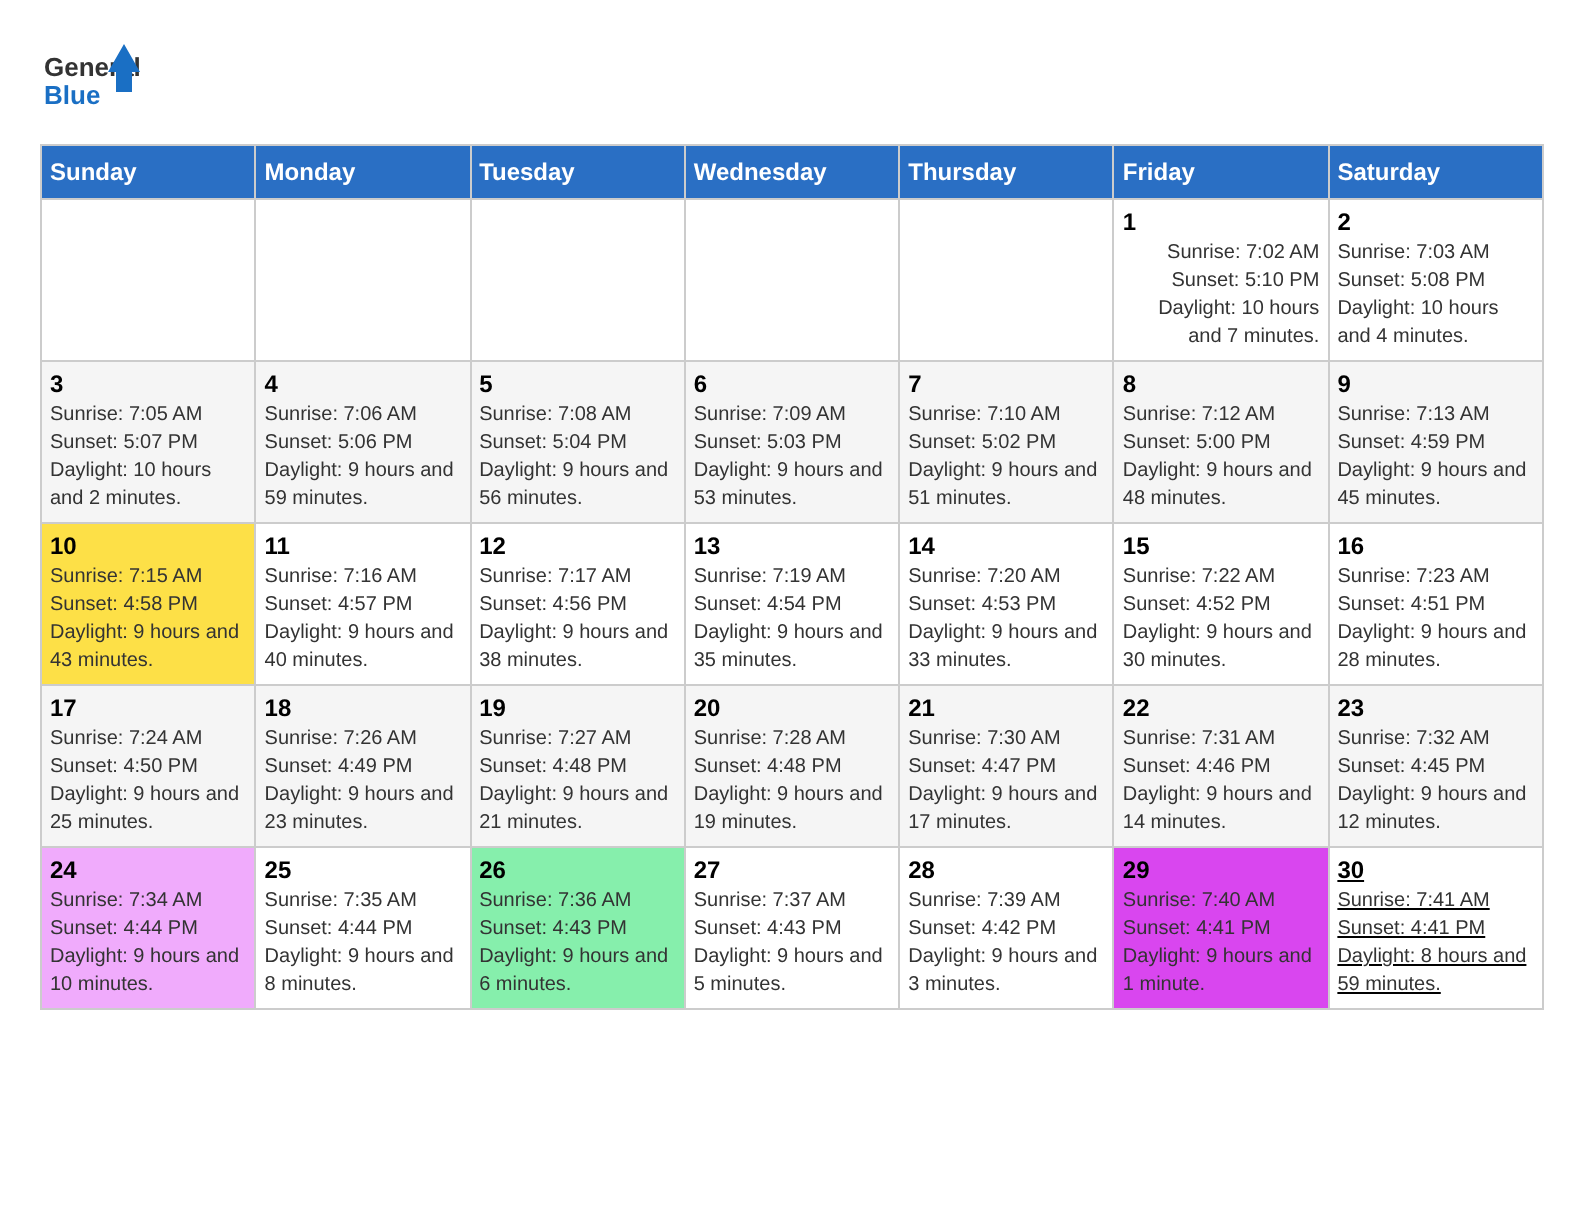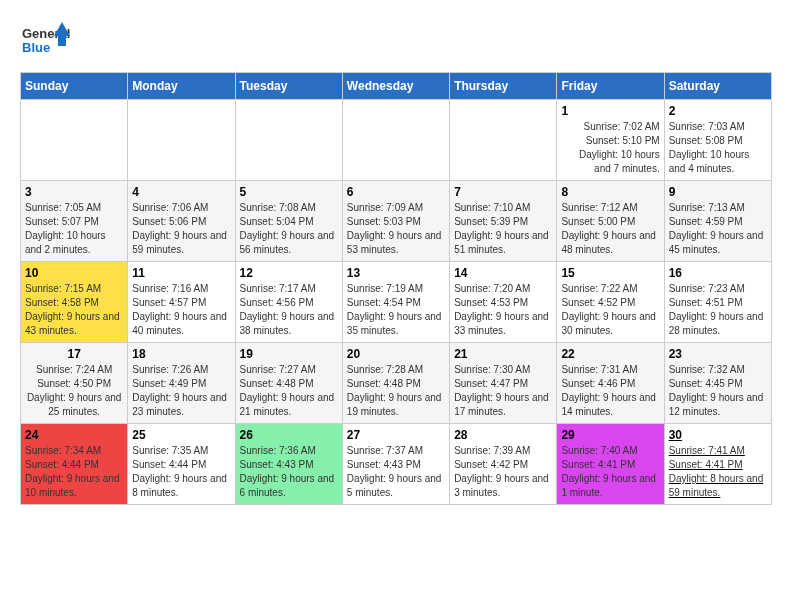--- a/index.html
+++ b/index.html
@@ -148,21 +148,21 @@
         </td>
         <td style="background: rgb(245, 245, 245);">
           <span class="day-num">6</span>
           <div class="day-info" style="white-space: pre-line;">Sunrise: 7:09 AM
 Sunset: 5:03 PM
 Daylight: 9 hours and 53 minutes.</div>
         </td>
         <td style="background: rgb(245, 245, 245);">
           <span class="day-num">7</span>
           <div class="day-info" style="white-space: pre-line;">Sunrise: 7:10 AM
-Sunset: 5:39 PM
+Sunset: 5:02 PM
 Daylight: 9 hours and 51 minutes.</div>
         </td>
         <td style="background: rgb(245, 245, 245);">
           <span class="day-num">8</span>
           <div class="day-info" style="white-space: pre-line;">Sunrise: 7:12 AM
 Sunset: 5:00 PM
 Daylight: 9 hours and 48 minutes.</div>
         </td>
         <td style="background: rgb(245, 245, 245);">
           <span class="day-num">9</span>
@@ -209,21 +209,21 @@
 Daylight: 9 hours and 30 minutes.</div>
         </td>
         <td style="background: rgb(255, 255, 255);">
           <span class="day-num">16</span>
           <div class="day-info" style="white-space: pre-line;">Sunrise: 7:23 AM
 Sunset: 4:51 PM
 Daylight: 9 hours and 28 minutes.</div>
         </td>
       </tr>
       <tr>
-        <td style="background: rgb(245, 245, 245); text-align: center;">
+        <td style="background: rgb(245, 245, 245);">
           <span class="day-num">17</span>
           <div class="day-info" style="white-space: pre-line;">Sunrise: 7:24 AM
 Sunset: 4:50 PM
 Daylight: 9 hours and 25 minutes.</div>
         </td>
         <td style="background: rgb(245, 245, 245);">
           <span class="day-num">18</span>
           <div class="day-info" style="white-space: pre-line;">Sunrise: 7:26 AM
 Sunset: 4:49 PM
 Daylight: 9 hours and 23 minutes.</div>
@@ -253,21 +253,21 @@
 Daylight: 9 hours and 14 minutes.</div>
         </td>
         <td style="background: rgb(245, 245, 245);">
           <span class="day-num">23</span>
           <div class="day-info" style="white-space: pre-line;">Sunrise: 7:32 AM
 Sunset: 4:45 PM
 Daylight: 9 hours and 12 minutes.</div>
         </td>
       </tr>
       <tr>
-        <td style="background: #ef4444;">
+        <td style="background: #f0abfc;">
           <span class="day-num">24</span>
           <div class="day-info" style="white-space: pre-line;">Sunrise: 7:34 AM
 Sunset: 4:44 PM
 Daylight: 9 hours and 10 minutes.</div>
         </td>
         <td style="background: rgb(255, 255, 255);">
           <span class="day-num">25</span>
           <div class="day-info" style="white-space: pre-line;">Sunrise: 7:35 AM
 Sunset: 4:44 PM
 Daylight: 9 hours and 8 minutes.</div>

